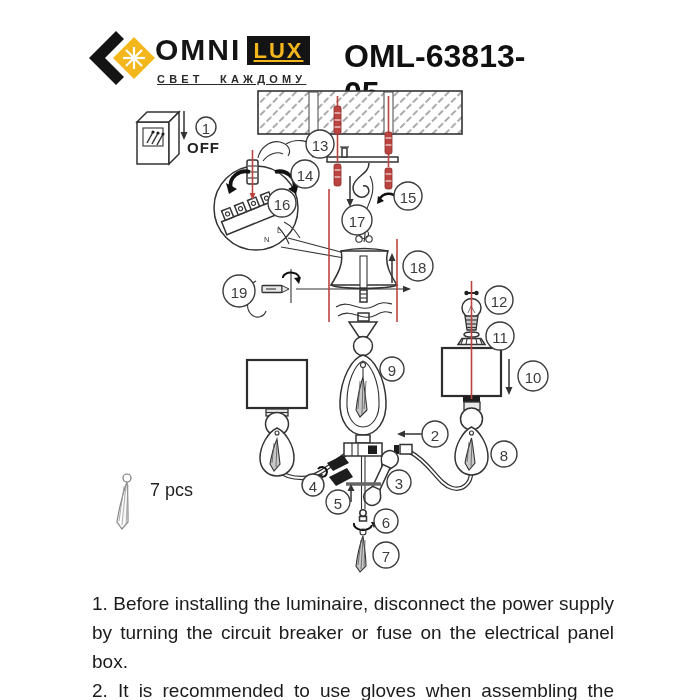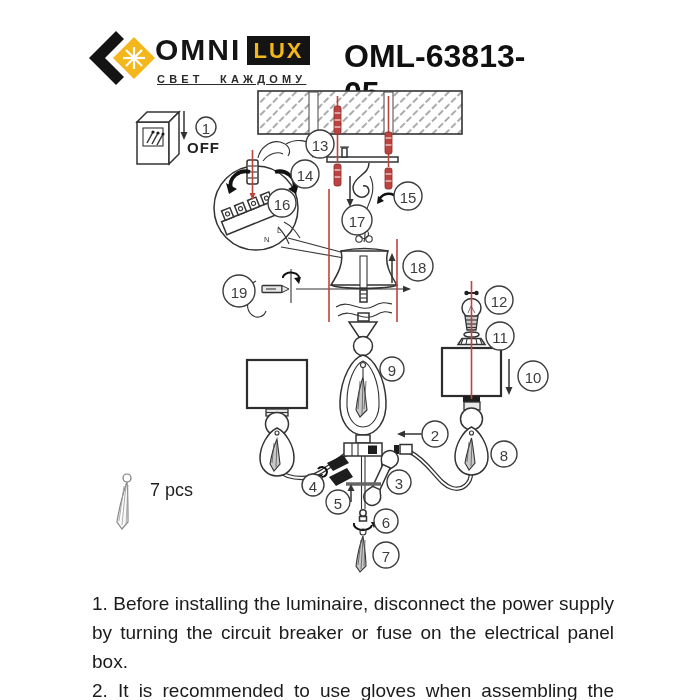--- a/index.html
+++ b/index.html
@@ -3,21 +3,21 @@
 <meta charset="utf-8">
 <style>
   html,body{margin:0;padding:0;background:#fff;width:700px;height:700px;overflow:hidden;
     font-family:"Liberation Sans",sans-serif;}
   #stage{position:relative;width:560px;height:700px;background:#fff;margin-top:26px;}
   
   .logo-mark{position:absolute;left:88px;top:4px;}
   .brand-omni{position:absolute;left:155px;top:7px;font-size:30px;font-weight:800;
     letter-spacing:2px;color:#141414;}
   .brand-lux{position:absolute;left:247px;top:10px;width:63px;height:29px;background:#141414;
-    color:#F3B71B;font-size:22px;font-weight:800;text-align:center;line-height:29px;letter-spacing:2px;}
+    color:#F3B71B;font-size:22px;font-weight:800;text-align:center;line-height:29px;letter-spacing:2px;text-decoration:underline;}
   .brand-tagline{position:absolute;left:157px;top:47px;font-size:11px;font-weight:700;
     letter-spacing:4.2px;word-spacing:9px;color:#2a2a2a;white-space:nowrap;text-decoration:underline;}
   .model-number{position:absolute;left:344px;top:12px;font-size:32px;font-weight:800;color:#101010;}
   
   #diagram{position:absolute;left:0;top:0;}
   .ln{stroke:#333;fill:none;stroke-width:1.5;}
   .thin{stroke:#333;fill:none;stroke-width:1.1;}
   .fw{fill:#fff;stroke:#333;stroke-width:1.5;}
   .fw2{fill:#fff;stroke:#2d2d2d;stroke-width:2.2;}
   .gray{fill:#e8e8e8;stroke:#333;stroke-width:1.3;}

